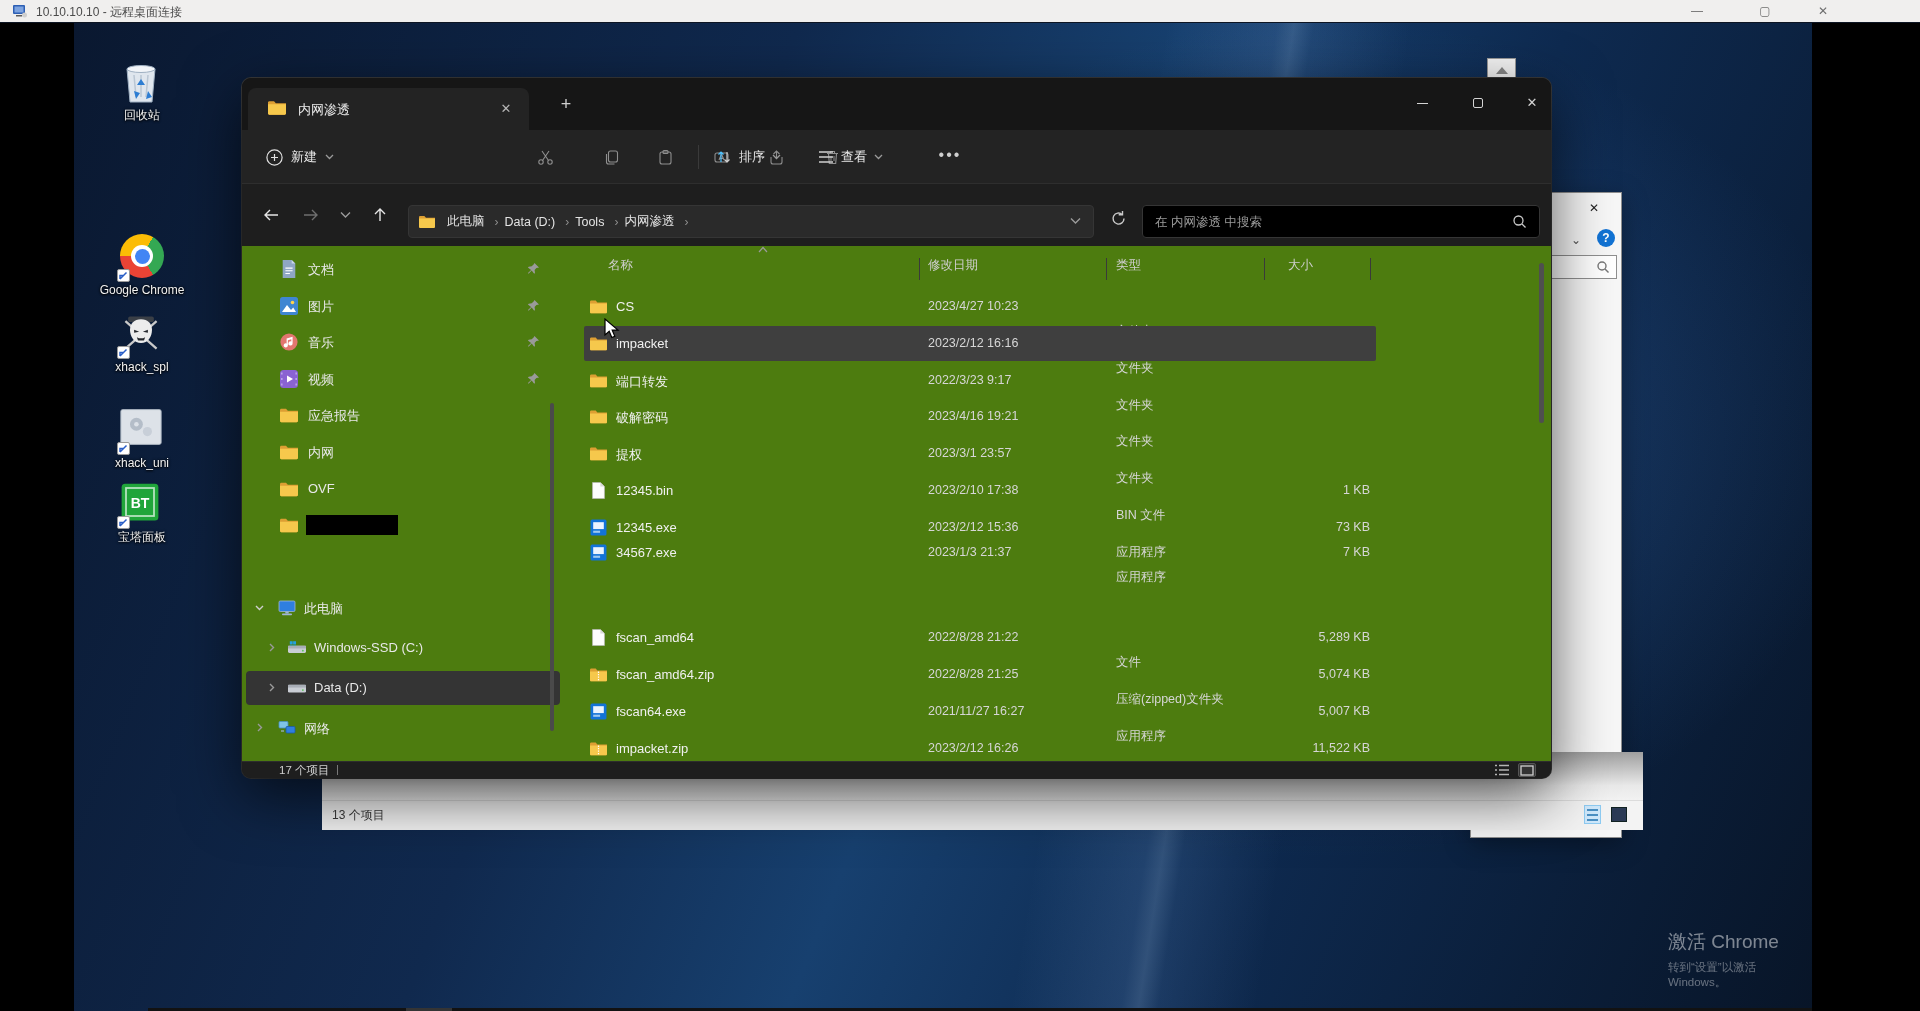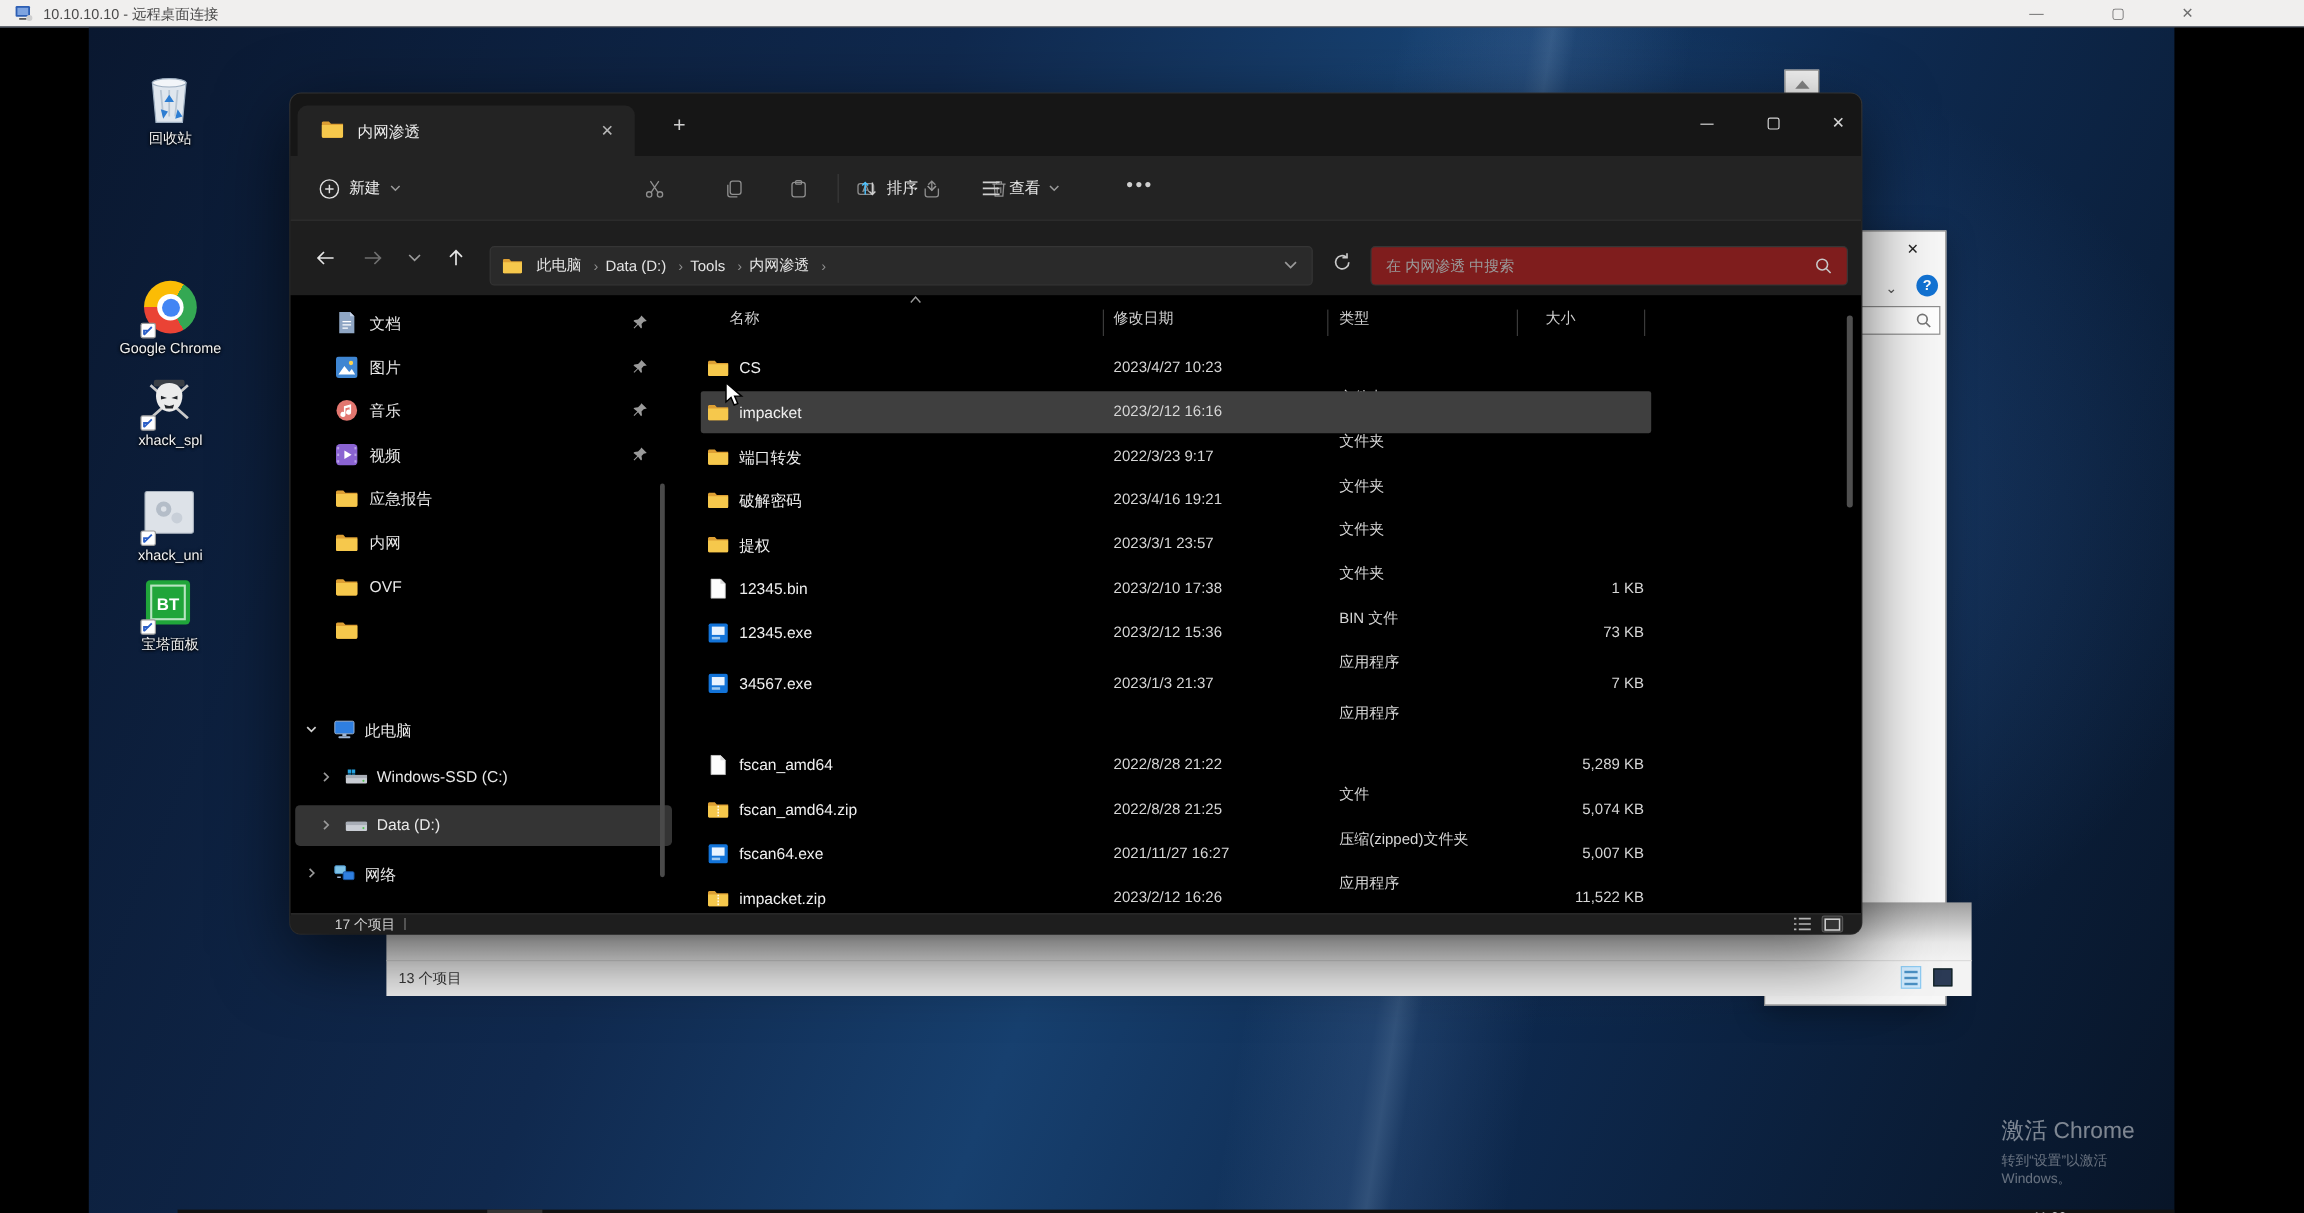--- a/index.html
+++ b/index.html
@@ -77,25 +77,25 @@
   #more-btn { position:absolute; left:690px; top:10px; width:36px; height:34px; color:#cfcfcf; text-align:center; line-height:30px; font-size:16px; letter-spacing:2px; }
 
   #addressbar { left:0; top:106px; width:100%; height:62px; }
   .nav-ic { position:absolute; top:23px; width:18px; height:18px; }
   #crumb-pill { position:absolute; left:166px; top:21px; width:686px; height:33px; background:#2a2a2a; border:1px solid #353535; border-radius:4px; display:flex; align-items:center; padding:0 10px; gap:4px; }
   .crumb { display:flex; align-items:center; gap:4px; }
   .crumb .c-lbl { font-size:12.5px; color:#e4e4e4; padding:2px 4px; }
   .crumb .c-sep { color:#8f8f8f; font-size:12px; padding:0 2px; }
   #crumb-chev { position:absolute; left:828px; top:33px; }
   #refresh-btn { position:absolute; left:868px; top:26px; width:22px; height:22px; }
-  #search-pill { position:absolute; left:900px; top:21px; width:398px; height:33px; background:#7f1d1d; border:1px solid #353535; border-radius:4px;text-align:center; }
+  #search-pill { position:absolute; left:900px; top:21px; width:398px; height:33px; background:#000000; border:1px solid #353535; border-radius:4px;text-align:center; }
   #search-pill .ph { position:absolute; left:12px; top:8px; font-size:12.5px; color:#9a9a9a; }
   #search-pill .mag { position:absolute; right:12px; top:8px; }
 
-  #content { left:0; top:168px; width:100%; height:517px; background:#000000; }
+  #content { left:0; top:168px; width:100%; height:517px; background:#4d7c0f; }
   .side-item { position:absolute; left:4px; width:314px; height:34px; border-radius:4px; }
   .side-item .s-ic { position:absolute; left:34px; top:8px; width:18px; height:18px; }
   .side-item .s-lbl { position:absolute; left:62px; top:9px; font-size:13px; color:#e8e8e8; }
   .side-item .s-pin { position:absolute; left:281px; top:10px; width:13px; height:13px; display:none; }
   .side-item .s-chev { position:absolute; top:11px; width:12px; height:12px; }
   .side-item .redact { position:absolute; left:60px; top:7px; width:92px; height:20px; background:#000; display:none; }
   .side-item.selected { background:#343434; }
   #side-scroll { position:absolute; left:308px; top:157px; width:4px; height:328px; background:#4a4a4a; border-radius:2px; }
 
   .colhead { position:absolute; top:11px; font-size:12.5px; color:#cfcfcf; }
@@ -695,21 +695,21 @@
                 <rect x=".5" y=".5" width="15" height="15" rx="1.5" fill="#1273d8"></rect>
                 <rect x="3" y="3" width="10" height="6.5" fill="#eaf4ff"></rect>
                 <rect x="3" y="11" width="6.5" height="2" fill="#9ec9f0"></rect>
               </svg>
             </span>
     <span class="f-name">12345.exe</span>
     <span class="f-date">2023/2/12 15:36</span>
     <span class="f-type">应用程序</span>
     <span class="f-size">73 KB</span>
   </div>
-          <div class="frow" style="top: 263px;">
+          <div class="frow" style="top: 246px;">
     <span class="f-ic">
               <svg width="100%" height="100%" viewBox="0 0 16 16">
                 <rect x=".5" y=".5" width="15" height="15" rx="1.5" fill="#1273d8"></rect>
                 <rect x="3" y="3" width="10" height="6.5" fill="#eaf4ff"></rect>
                 <rect x="3" y="11" width="6.5" height="2" fill="#9ec9f0"></rect>
               </svg>
             </span>
     <span class="f-name">34567.exe</span>
     <span class="f-date">2023/1/3 21:37</span>
     <span class="f-type">应用程序</span>

